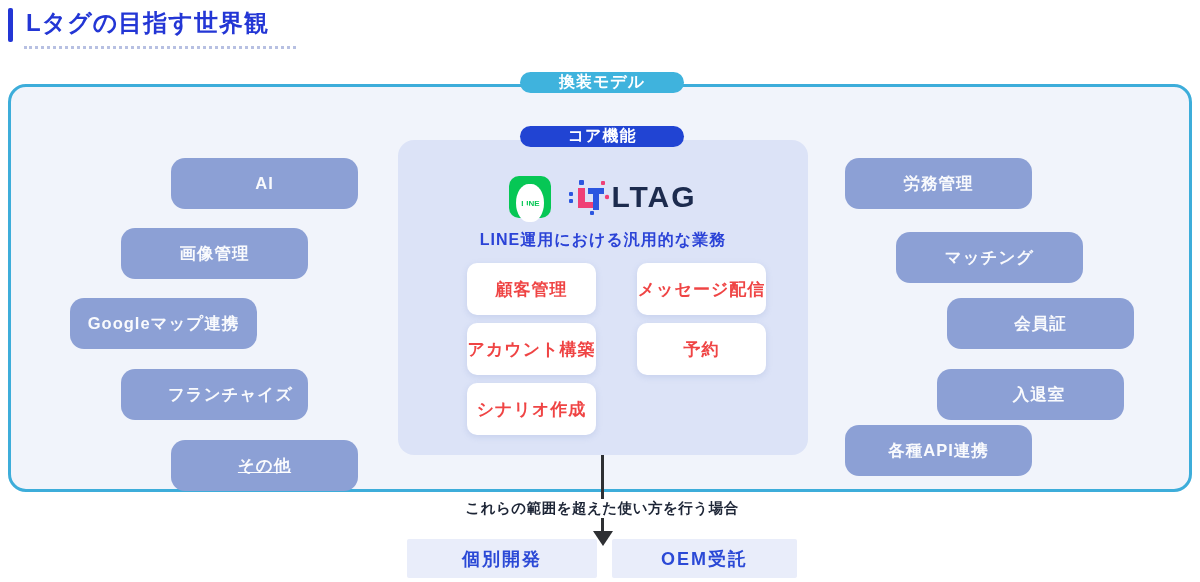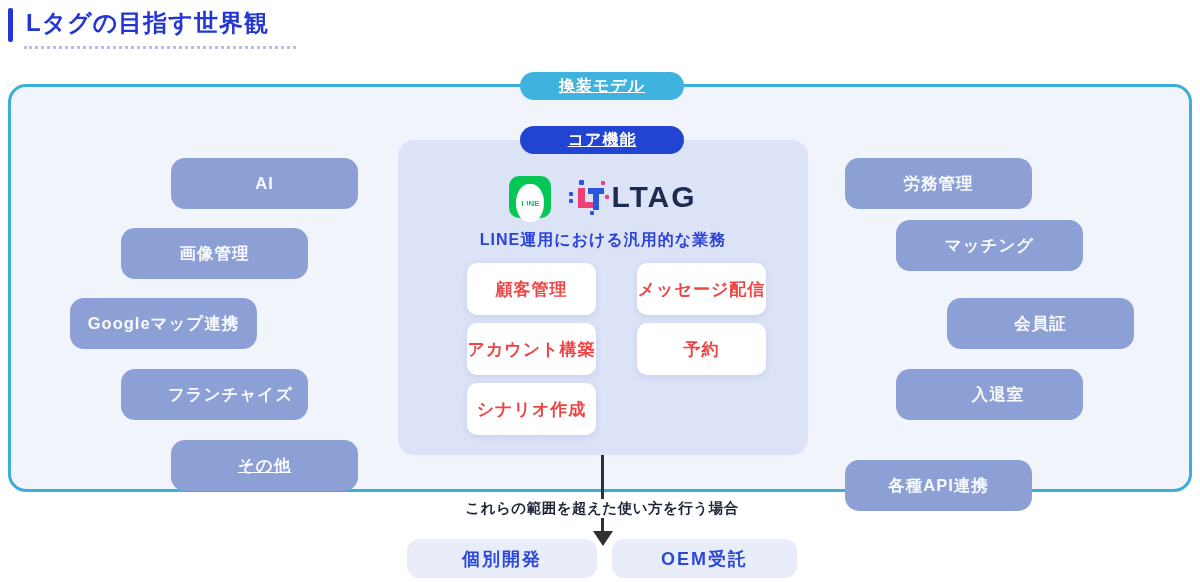--- a/index.html
+++ b/index.html
@@ -16,22 +16,22 @@
   .page-title { position: absolute; left: 26px; top: 7px; font-size: 24px; font-weight: 800;
     color: #2336d5; letter-spacing: 1px; }
   .title-underline { position: absolute; left: 24px; top: 46px; width: 272px; height: 0;
     border-top: 3px dotted #b7c0e2; }
 
   
   .outer { position: absolute; left: 8px; top: 84px; width: 1184px; height: 408px;
     background: #f1f4fb; border: 3px solid #3dadda; border-radius: 18px; }
 
   
-  .badge { position: absolute; height: 28px; display: flex; align-items: center; justify-content: center;
-    border-radius: 18px; color: #ffffff; font-weight: 800; font-size: 16px; letter-spacing: 1px; z-index: 6; text-decoration: underline; }
+  .badge { position: absolute; height: 21px; display: flex; align-items: center; justify-content: center;
+    border-radius: 18px; color: #ffffff; font-weight: 800; font-size: 16px; letter-spacing: 1px; z-index: 6; }
   .badge-replace { left: 520px; top: 72px; width: 164px; background: #3fb3dd; }
   .badge-core    { left: 520px; top: 126px; width: 164px; background: #2144d3; }
 
   
   .side-pill { position: absolute; width: 187px; height: 51px; background: #8ca0d5;
     border-radius: 14px; display: flex; align-items: center; justify-content: center;
     color: rgba(255,255,255,.95); font-weight: 700; font-size: 16.5px; letter-spacing: 1px; margin-top: 36px; }
 
   
   .core-panel { position: absolute; left: 398px; top: 140px; width: 410px; height: 315px;
@@ -61,21 +61,21 @@
   
   .arrow-line { position: absolute; left: 601px; top: 455px; width: 3px; height: 78px;
     background: #2e3033; z-index: 7; }
   .arrow-head { position: absolute; left: 593px; top: 531px; width: 0; height: 0;
     border-left: 10px solid transparent; border-right: 10px solid transparent;
     border-top: 15px solid #2e3033; z-index: 7; }
   .footer-note-wrap { position: absolute; left: 0; top: 499px; width: 1204px; text-align: center; z-index: 8; }
   .footer-note { display: inline-block; background: #ffffff; padding: 0 8px;
     color: #1d2536; font-weight: 800; font-size: 14.5px; letter-spacing: .5px; }
   .option-pill { position: absolute; top: 539px; height: 39px; background: #e9edfa;
-    border-radius: 12px; display: flex; align-items: center; justify-content: center;
+    border-radius: 2px; display: flex; align-items: center; justify-content: center;
     color: #2b49d6; font-weight: 800; font-size: 18px; letter-spacing: 2px; }
   .option-1 { left: 407px; width: 190px; }
   .option-2 { left: 612px; width: 185px; }
 </style>
 </head>
 <body>
 
 <div class="stage">
 
   <div class="title-accent"></div>
@@ -87,24 +87,24 @@
   <div class="badge badge-replace">換装モデル</div>
   <div class="badge badge-core">コア機能</div>
 
   <div class="side-pill" style="left:171px; top:122px;">AI</div>
   <div class="side-pill" style="left:121px; top:192px;">画像管理</div>
   <div class="side-pill" style="left:70px;  top:262px;">Googleマップ連携</div>
   <div class="side-pill" style="left:121px; top:333px;padding-left:32px;">フランチャイズ</div>
   <div class="side-pill" style="left:171px; top:404px;text-decoration:underline;">その他</div>
 
   <div class="side-pill" style="left:845px; top:122px;">労務管理</div>
-  <div class="side-pill" style="left:896px; top:184px;text-align:right;">マッチング</div>
+  <div class="side-pill" style="left:896px; top:196px;text-align:right;">マッチング</div>
   <div class="side-pill" style="left:947px; top:262px;">会員証</div>
-  <div class="side-pill" style="left:896px; top:333px;padding-left:17px;">入退室</div>
-  <div class="side-pill" style="left:845px; top:424px;">各種API連携</div>
+  <div class="side-pill" style="left:937px; top:333px;padding-left:17px;">入退室</div>
+  <div class="side-pill" style="left:845px; top:389px;">各種API連携</div>
 
   <div class="core-panel">
     <div class="logo-row">
       <div class="line-icon">
         <div class="line-bubble">LINE</div>
         <div class="line-tail"></div>
       </div>
       <div class="ltag-logo">
         <svg width="40" height="36" viewBox="0 0 40 36">
           <rect x="0" y="13" width="4" height="4" rx="1" fill="#2b56e0"></rect>

